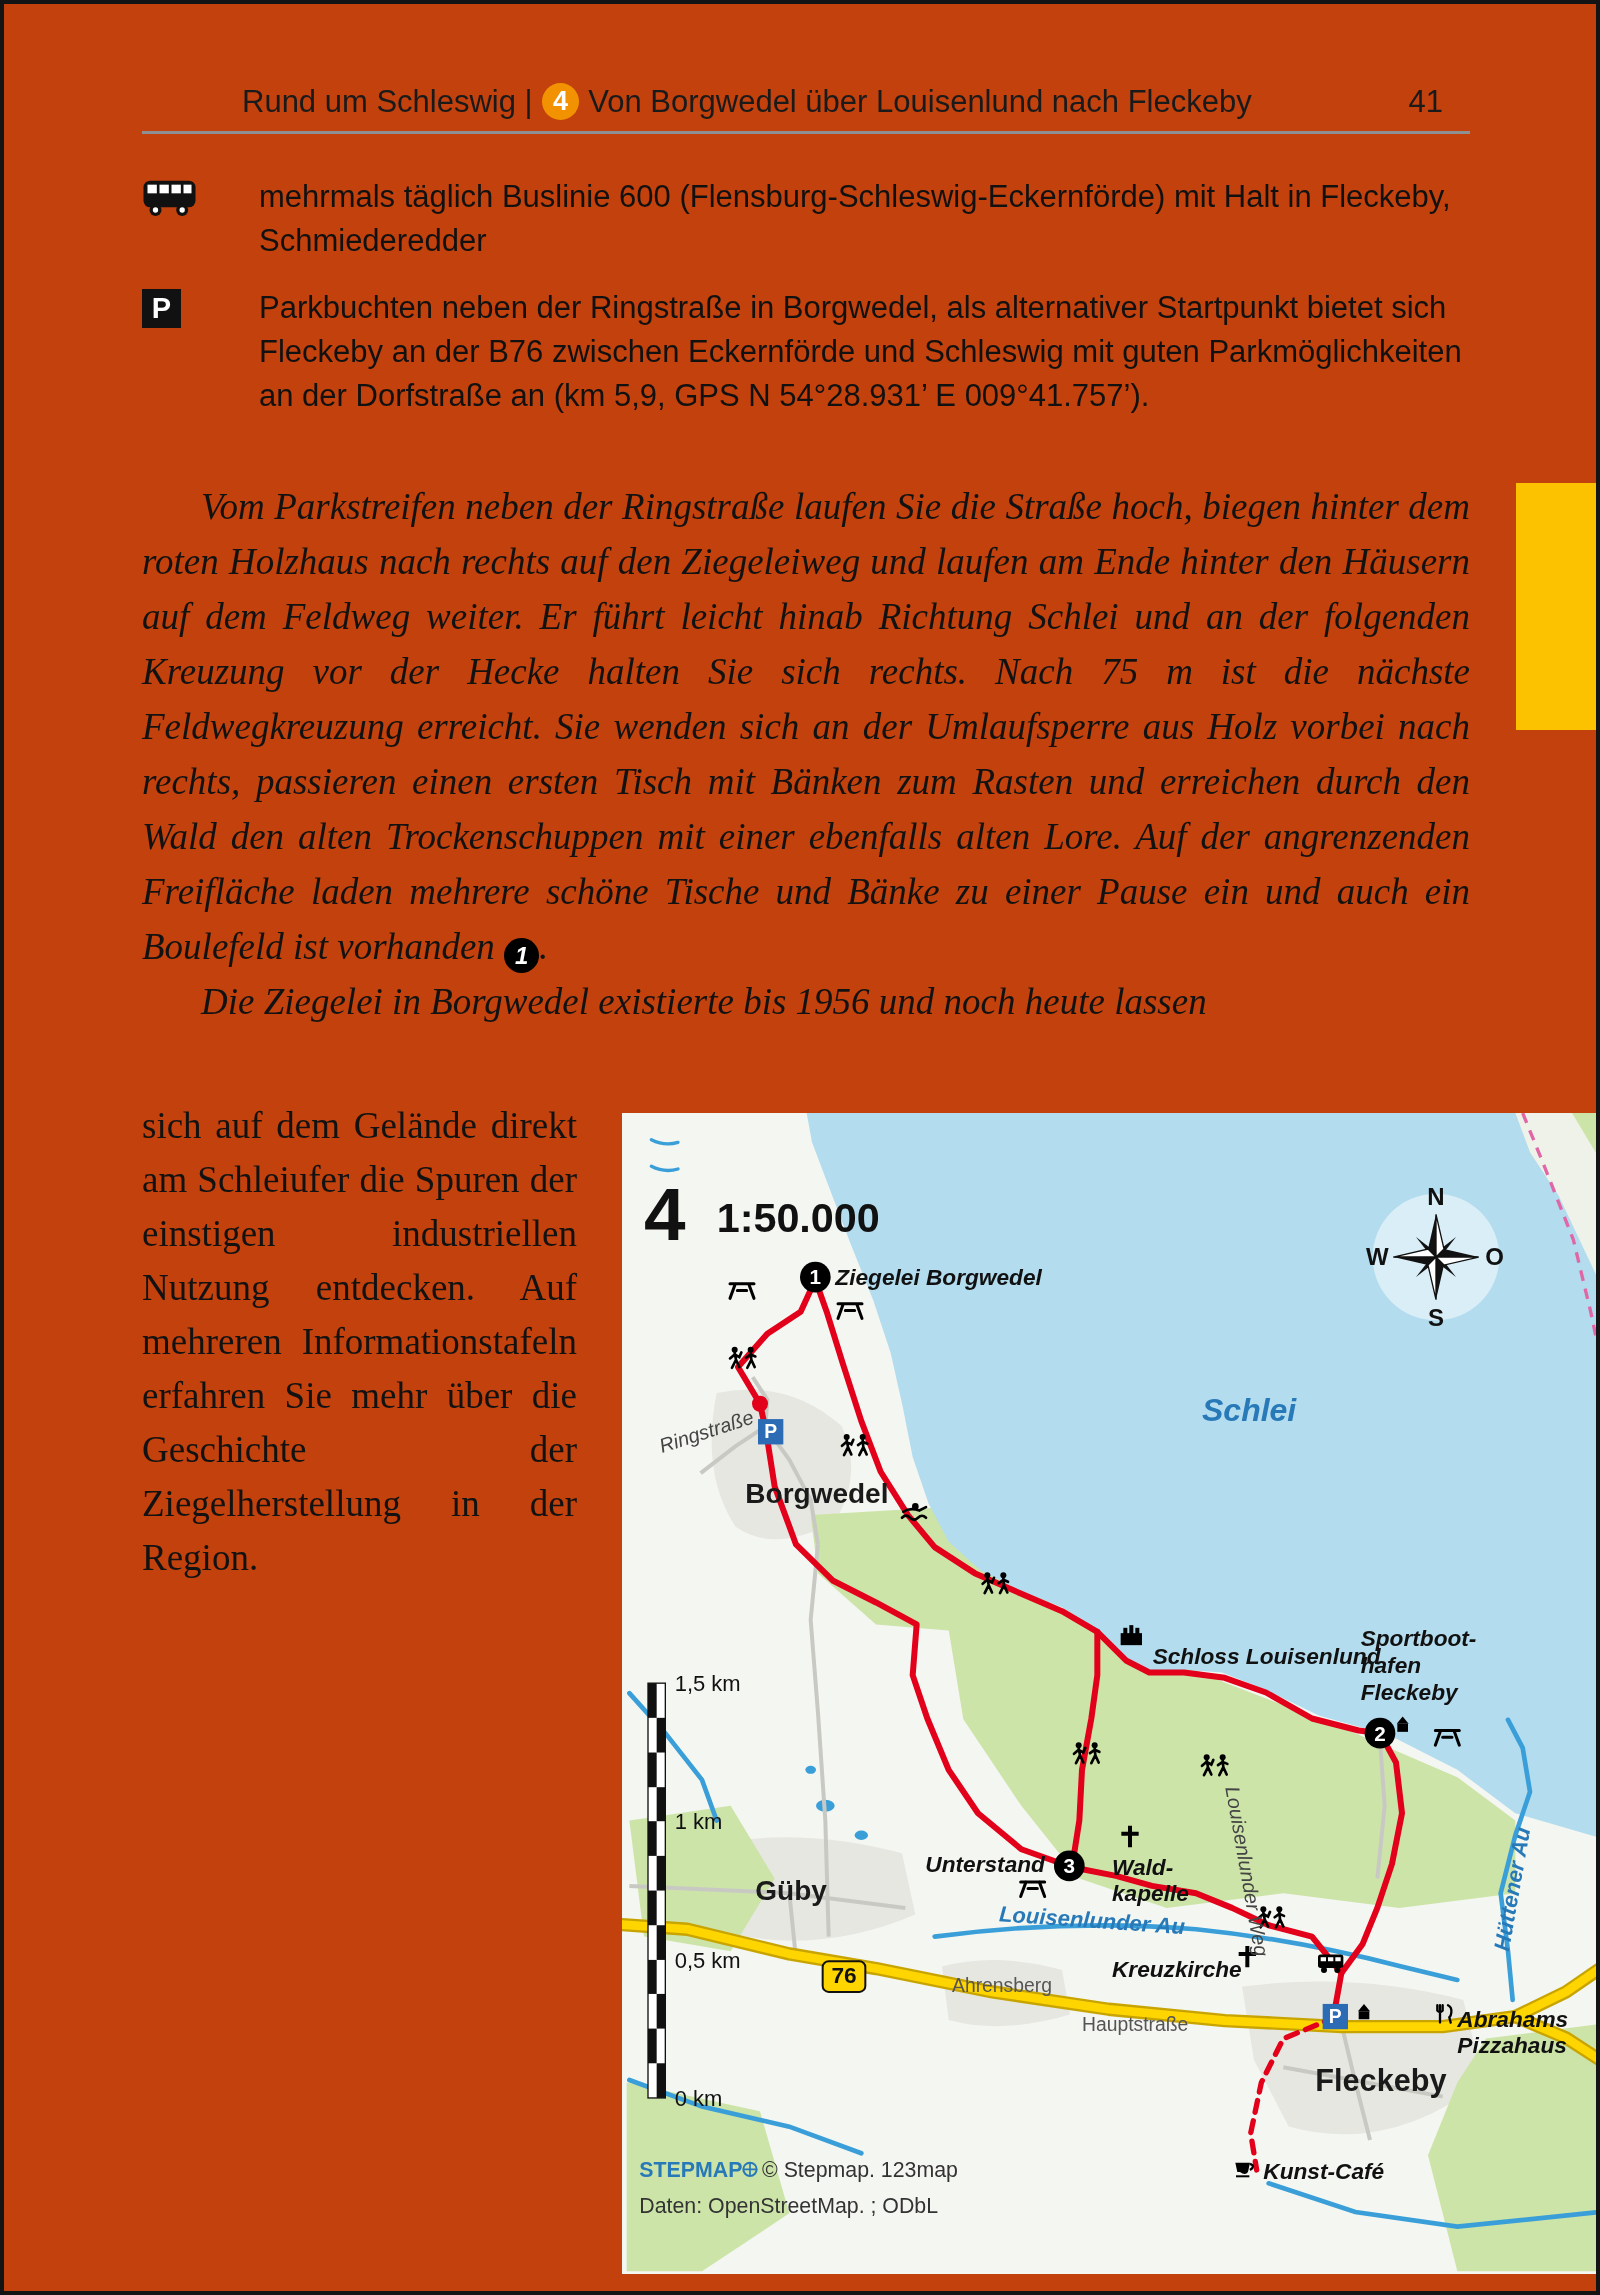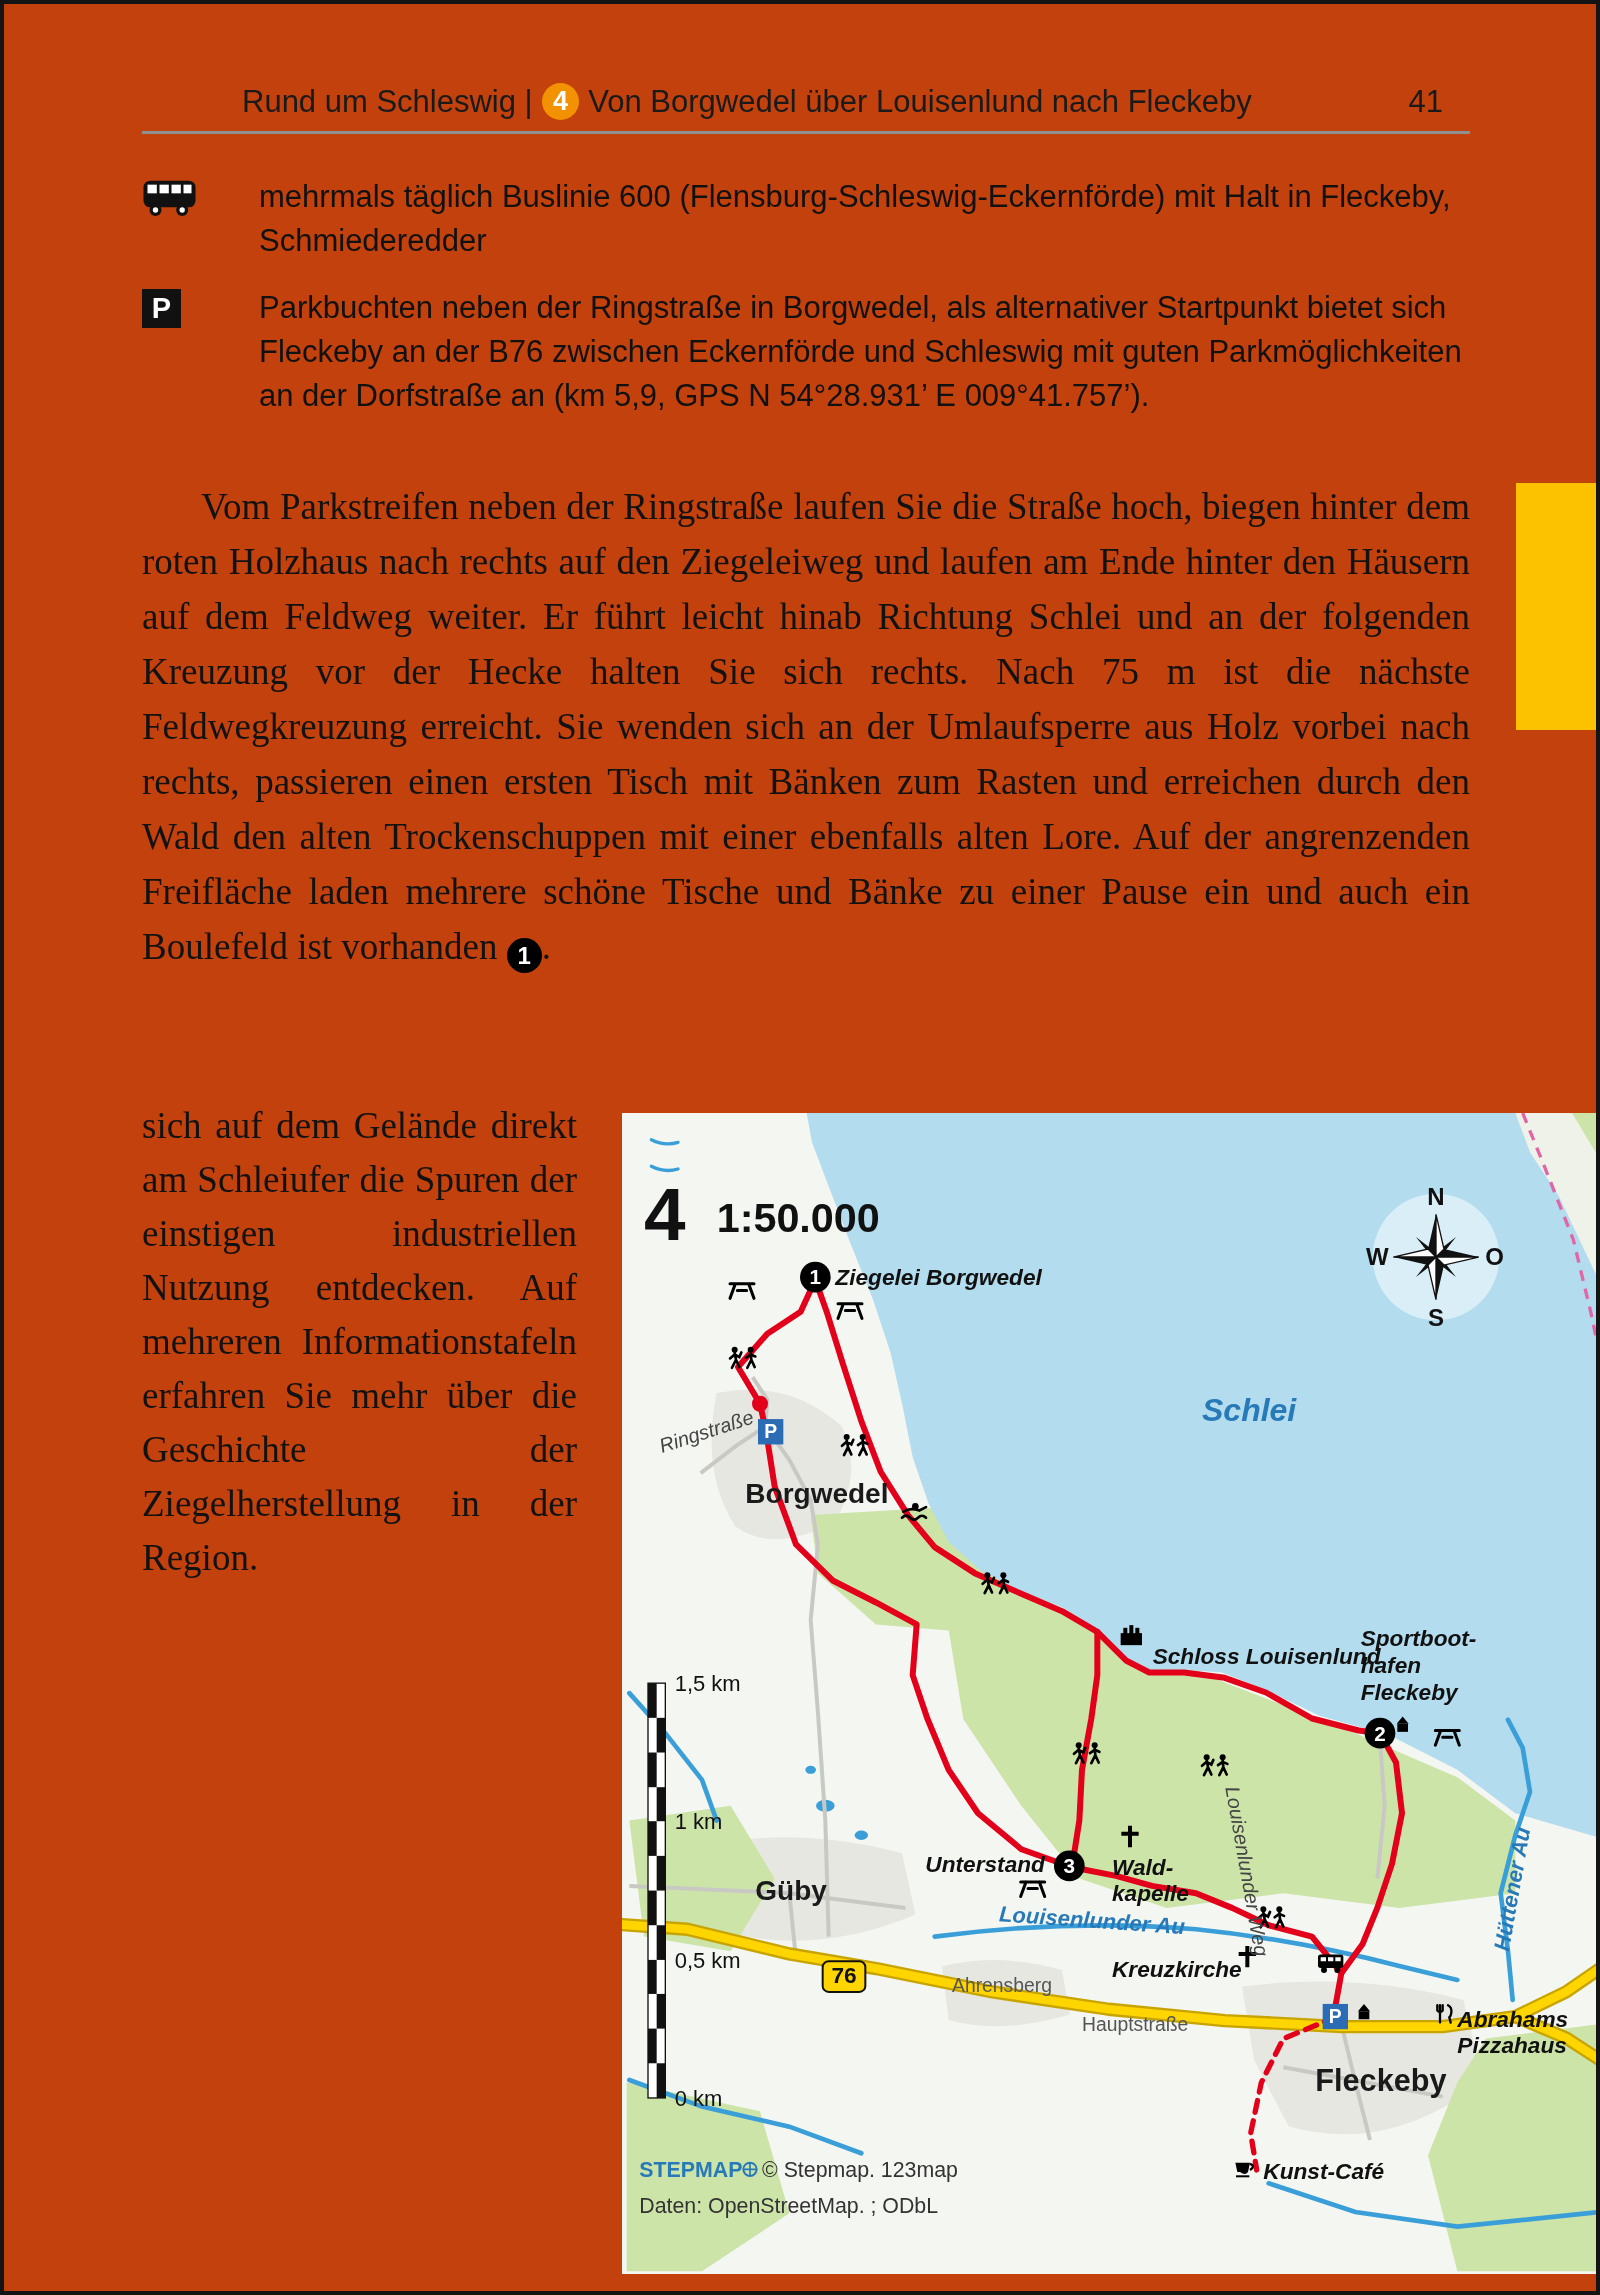--- a/index.html
+++ b/index.html
@@ -26,21 +26,21 @@
   .bus-icon-svg { width:55px; height:40px; display:block; }
   .p-icon { width:39px; height:39px; background:#111; color:#fff; font-weight:700;
             font-size:29px; display:flex; align-items:center; justify-content:center; }
   .info-text { flex:1; }
 
   
   .body-text { position:absolute; top:475px; left:138px; width:1328px;
                font-family:"Liberation Serif", serif; font-size:37px; line-height:55px;
                color:#121212; }
   .justify { text-align:justify; }
-  .indent { text-indent:59px; }
+  .indent { text-indent:59px;font-style:italic; }
   .inline-marker { display:inline-flex; width:35px; height:35px; border-radius:50%;
                    background:#000; color:#fff; align-items:center; justify-content:center;
                    font-family:"Liberation Sans", sans-serif; font-size:24px; font-weight:700;
                    vertical-align:-5.3px; text-indent:0; }
   .left-column { position:absolute; top:1095px; left:138px; width:435px;
                  font-family:"Liberation Serif", serif; font-size:37px; line-height:54px;
                  text-align:justify; color:#121212; }
 
   
   .edge-tab { position:absolute; top:479px; left:1512px; width:84px; height:247px;
@@ -108,20 +108,21 @@
           </span>
       </span>
       <p class="info-text">Parkbuchten neben der Ringstraße in Borgwedel, als alternativer Startpunkt bietet sich Fleckeby an der B76 zwischen Eckernförde und Schleswig mit guten Parkmöglichkeiten an der Dorfstraße an (km 5,9, GPS N 54°28.931’ E 009°41.757’).</p>
     </div>
   </section>
 
   <section class="body-text">
     <p class="justify indent"><span>Vom Parkstreifen neben der Ringstraße laufen Sie die Straße hoch, biegen hinter dem roten Holzhaus nach rechts auf den Ziegeleiweg und laufen am Ende hinter den Häusern auf dem Feldweg weiter. Er führt leicht hinab Richtung Schlei und an der folgenden Kreuzung vor der Hecke halten Sie sich rechts. Nach 75 m ist die nächste Feldwegkreuzung erreicht. Sie wenden sich an der Umlaufsperre aus Holz vorbei nach rechts, passieren einen ersten Tisch mit Bänken zum Rasten und erreichen durch den Wald den alten Trockenschuppen mit einer ebenfalls alten Lore. Auf der angrenzenden Freifläche laden mehrere schöne Tische und Bänke zu einer Pause ein und auch ein Boulefeld ist vorhanden </span><span class="inline-marker">
           <span>1</span>
         </span><span>.</span></p>
+    <p class="indent">Die Ziegelei in Borgwedel existierte bis 1956 und noch heute lassen</p>
   </section>
 
   <section class="left-column">
     <p>sich auf dem Gelände direkt am Schleiufer die Spuren der einstigen industriellen Nutzung entdecken. Auf mehreren Informationstafeln erfahren Sie mehr über die Geschichte der Ziegelherstellung in der Region.</p>
   </section>
 
   <div class="edge-tab"></div>
 
   <div class="map-container">
     <svg viewBox="0 0 1467 1741" preserveAspectRatio="none">

